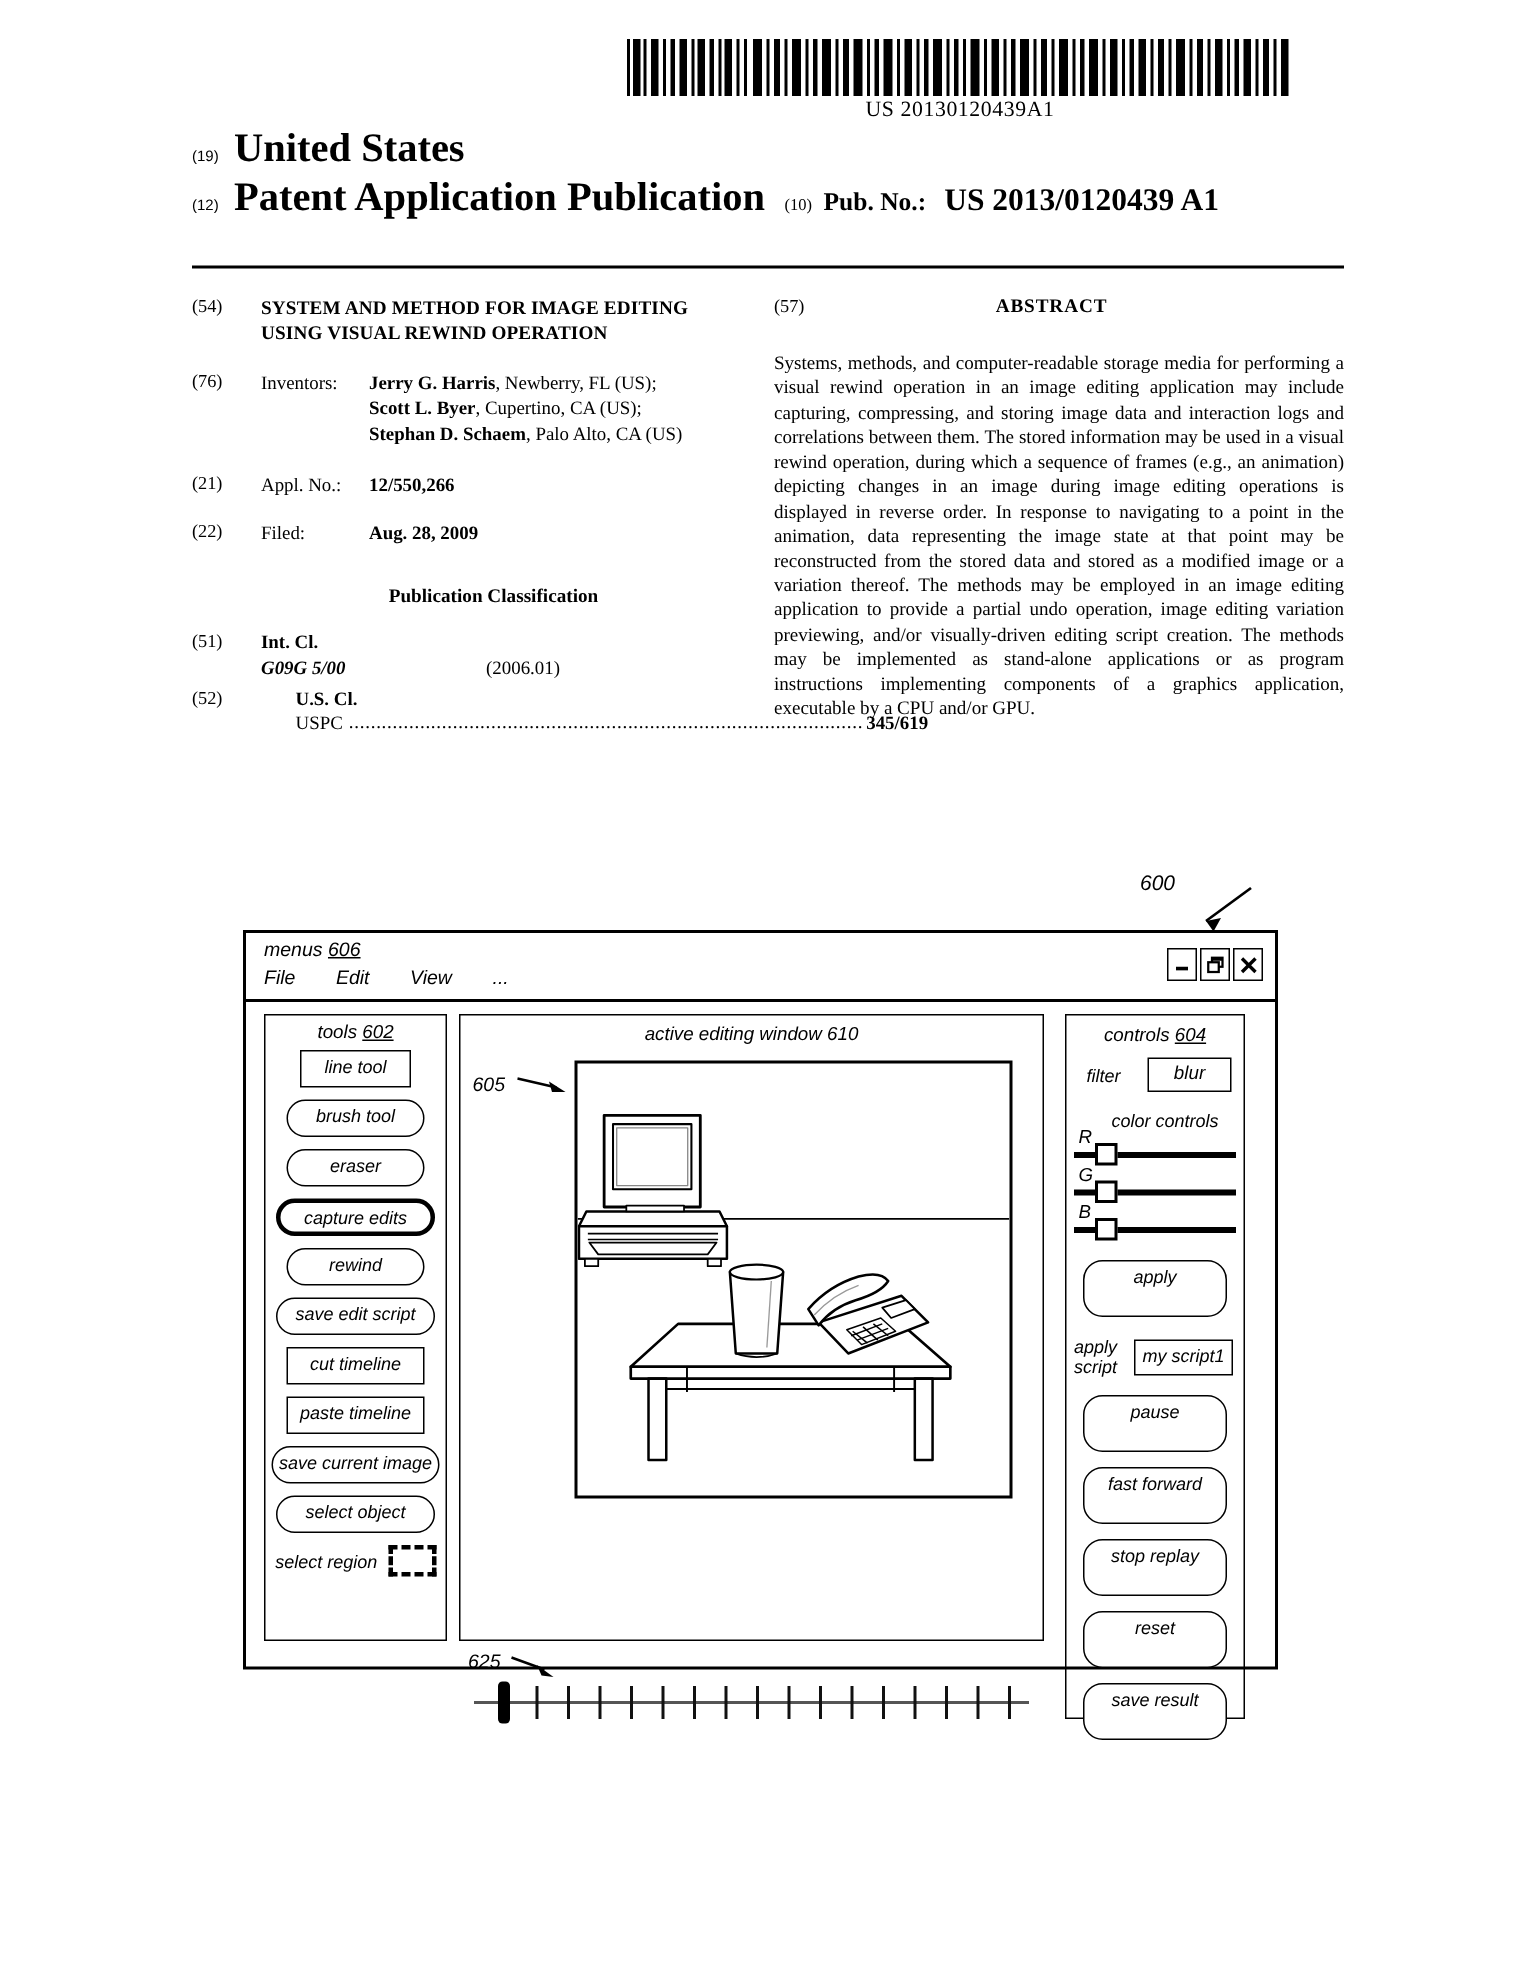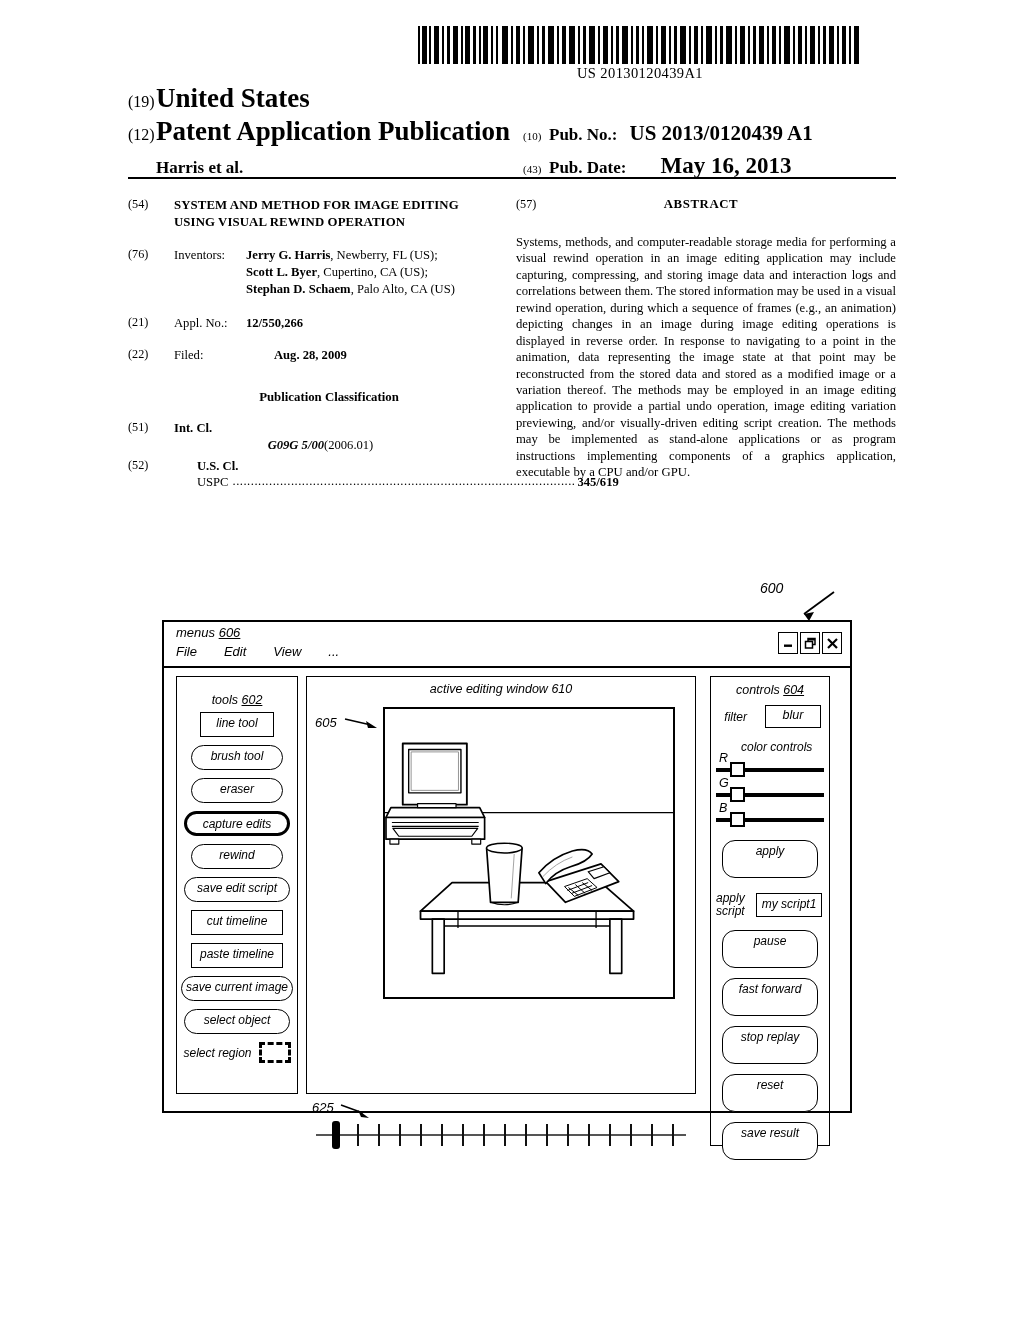--- a/index.html
+++ b/index.html
@@ -43,22 +43,22 @@
     left: 128px;
     top: 84px;
     width: 768px;
   }
   .hdr-row {
     display: flex;
     align-items: baseline;
   }
   .hdr-left { width: 395px; display: flex; align-items: baseline; }
   .inid {
-    font-size: 16px;
-    font-family: Liberation Serif, serif;
+    font-size: 10px;
+    font-family: Liberation Sans, sans-serif;
     width: 28px;
     flex: none;
   }
   .inid-r { font-size: 11px; width: 26px; flex: none; }
   #united-states {
     font-size: 27px;
     font-weight: bold;
     line-height: 1.08;
   }
   #pub-title {
@@ -145,21 +145,21 @@
 
   #pub-class-head {
     text-align: center;
     font-weight: bold;
     font-size: 12.8px;
     margin: 0 0 14px 0;
     padding-left: 30px;
   }
 
   #field-intcl .field-body { line-height: 1.35; }
-  .ipc-row { display: flex; text-align: right; }
+  .ipc-row { display: flex; }
   .ipc-code { width: 150px; flex: none; }
   #field-uscl { margin-top: 2px; gap: 23px; }
   .uspc-row {
     display: flex;
     align-items: baseline;
     width: 100%;
   }
   .uspc-lead { flex: none; }
   .uspc-dots {
     flex: 1;
@@ -286,21 +286,21 @@
 
   
   #tools-panel {
     position: absolute;
     left: 12px;
     top: 8px;
     width: 122px;
     height: 418px;
     border: 1.8px solid #000;
     box-sizing: border-box;
-    padding-top: 16px;
+    padding-top: 4px;
   }
   #tools-title {
     text-align: center;
     font-family: "Liberation Sans", sans-serif;
     font-style: italic;
     font-size: 12.5px;
     margin-bottom: 5px;
   }
   #tools-title .num { text-decoration: underline; }
   .tool-btn {
@@ -642,30 +642,20 @@
       <span class="inid">(12)</span>
       <span id="pub-title">Patent Application Publication</span>
     </div>
     <div class="hdr-right" id="pubno-row">
       <span class="inid-r">(10)</span>
       <span class="hdr-lbl">Pub. No.:</span>
       <span class="hdr-val">US 2013/0120439 A1</span>
     </div>
   </div>
 
-  <div class="hdr-row">
-    <div class="hdr-left">
-      <span id="applicant-line">Harris et al.</span>
-    </div>
-    <div class="hdr-right" id="pubdate-row">
-      <span class="inid-r">(43)</span>
-      <span class="hdr-lbl">Pub. Date:</span>
-      <span class="hdr-val" id="pubdate-val">May 16, 2013</span>
-    </div>
-  </div>
 </div>
 <div id="header-rule"></div>
 
 <div id="col-left">
 
   <div class="field" id="field-title">
     <span class="field-inid">(54)</span>
     <span class="field-body"><span id="title-text">SYSTEM AND METHOD FOR IMAGE EDITING USING VISUAL REWIND OPERATION</span></span>
   </div>
 
@@ -686,21 +676,21 @@
   <div class="field" id="field-applno">
     <span class="field-inid">(21)</span>
     <span class="field-body" style="display:flex;">
       <span class="lblcell">Appl. No.:</span>
       <span class="b">12/550,266</span>
     </span>
   </div>
 
   <div class="field" id="field-filed">
     <span class="field-inid">(22)</span>
-    <span class="field-body" style="display:flex;gap:28px;">
+    <span class="field-body" style="display:flex;">
       <span class="lblcell">Filed:</span>
       <span class="b">Aug. 28, 2009</span>
     </span>
   </div>
 
   <div id="pub-class-head">Publication Classification</div>
 
   <div class="field" id="field-intcl">
     <span class="field-inid">(51)</span>
     <span class="field-body">

